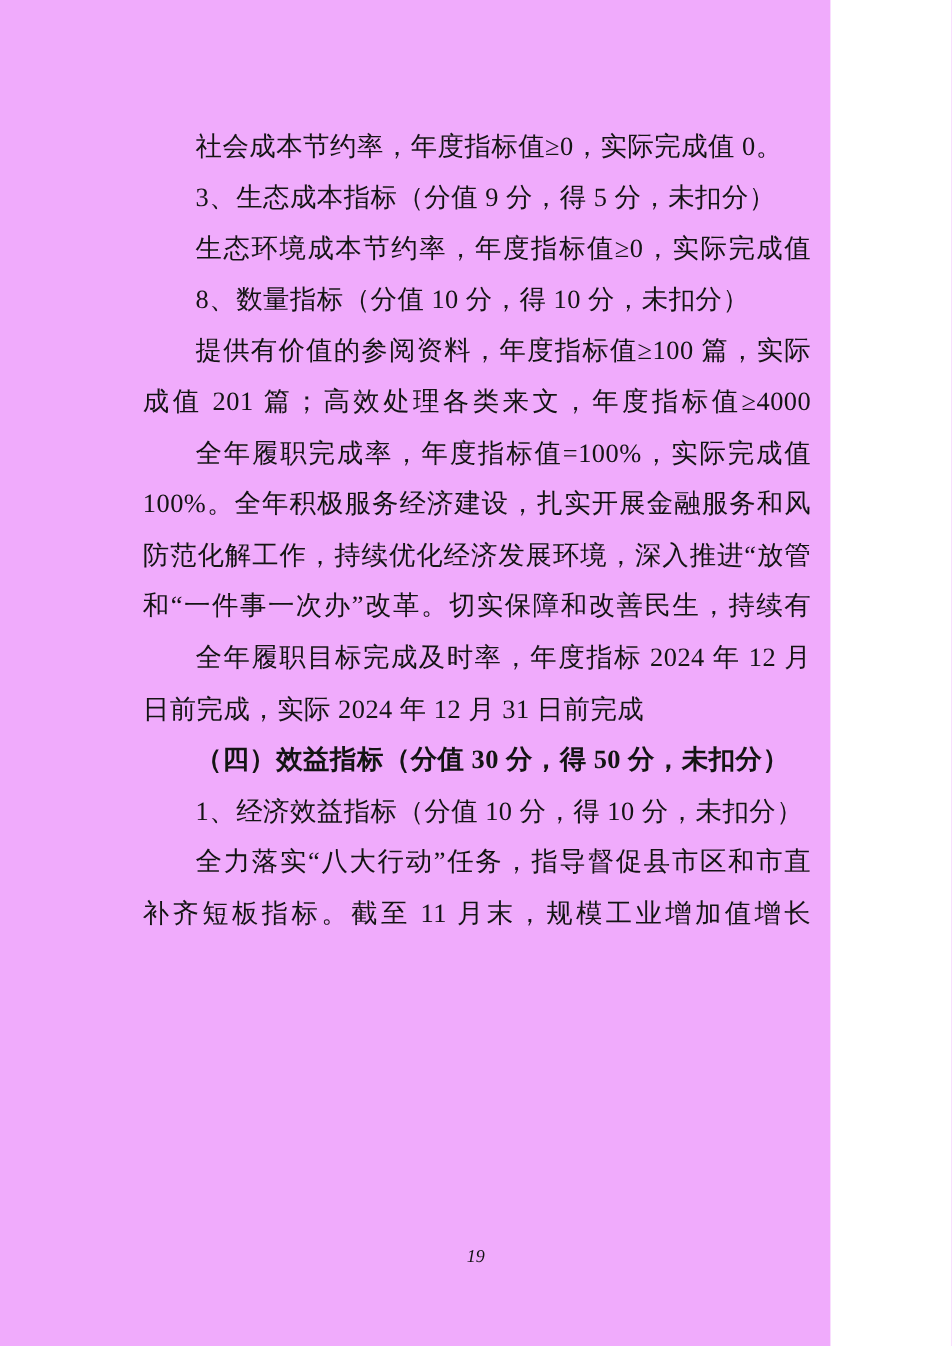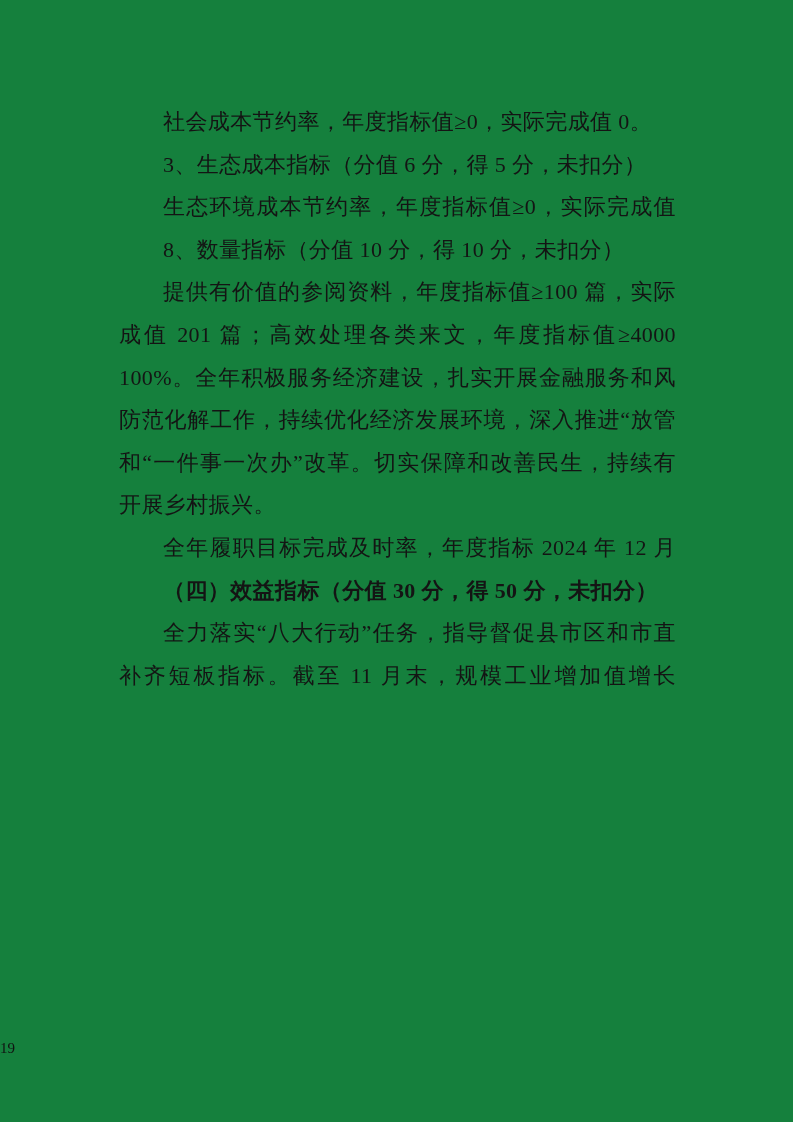--- a/index.html
+++ b/index.html
@@ -11,23 +11,23 @@
     height: 1122px;
     background: #ffffff;
     position: relative;
     overflow: hidden;
     font-family: "Liberation Serif", "DejaVu Serif", serif;
     color: #141414;
   }
   .page {
     position: absolute;
     left: 0; top: 0;
-    width: 793px;
+    width: 692px;
     height: 1122px;
-    background: #15803d;
+    background: #f0abfc;
   }
   .content {
     position: absolute;
     left: 119px;
     top: 101px;
     width: 557px;
   }
   .line {
     height: 42.6px;
     line-height: 42.6px;
@@ -47,39 +47,43 @@
     white-space: normal;
     text-align: justify;
     text-align-last: justify;
     overflow: hidden;
   }
   .page-number {
     position: absolute;
     left: 0;
     top: 1039px;
     width: 793px;
+    text-align: center;
     font-size: 15px;
     line-height: 18px;
     color: #111111;
+    font-style: italic;
   }
 </style>
 </head>
 <body>
 
 <div class="page">
   <div class="content">
     <div class="line indent">社会成本节约率，年度指标值≥0，实际完成值 0。</div>
-    <div class="line indent">3、生态成本指标（分值 6 分，得 5 分，未扣分）</div>
+    <div class="line indent">3、生态成本指标（分值 9 分，得 5 分，未扣分）</div>
     <div class="line indent fill">生态环境成本节约率，年度指标值≥0，实际完成值 0。</div>
     <div class="line indent">8、数量指标（分值 10 分，得 10 分，未扣分）</div>
     <div class="line indent fill">提供有价值的参阅资料，年度指标值≥100 篇，实际完</div>
     <div class="line fill">成值 201 篇；高效处理各类来文，年度指标值≥4000 件，</div>
+    <div class="line indent fill">全年履职完成率，年度指标值=100%，实际完成值</div>
     <div class="line fill">100%。全年积极服务经济建设，扎实开展金融服务和风险</div>
     <div class="line fill">防范化解工作，持续优化经济发展环境，深入推进“放管服”</div>
     <div class="line fill">和“一件事一次办”改革。切实保障和改善民生，持续有效</div>
-    <div class="line">开展乡村振兴。</div>
     <div class="line indent fill">全年履职目标完成及时率，年度指标 2024 年 12 月 31</div>
+    <div class="line">日前完成，实际 2024 年 12 月 31 日前完成</div>
     <div class="line indent bold">（四）效益指标（分值 30 分，得 50 分，未扣分）</div>
+    <div class="line indent">1、经济效益指标（分值 10 分，得 10 分，未扣分）</div>
     <div class="line indent fill">全力落实“八大行动”任务，指导督促县市区和市直部门</div>
     <div class="line fill">补齐短板指标。截至 11 月末，规模工业增加值增长 9.7%，</div>
   </div>
   <div class="page-number">19</div>
 </div>
 
 </body></html>

